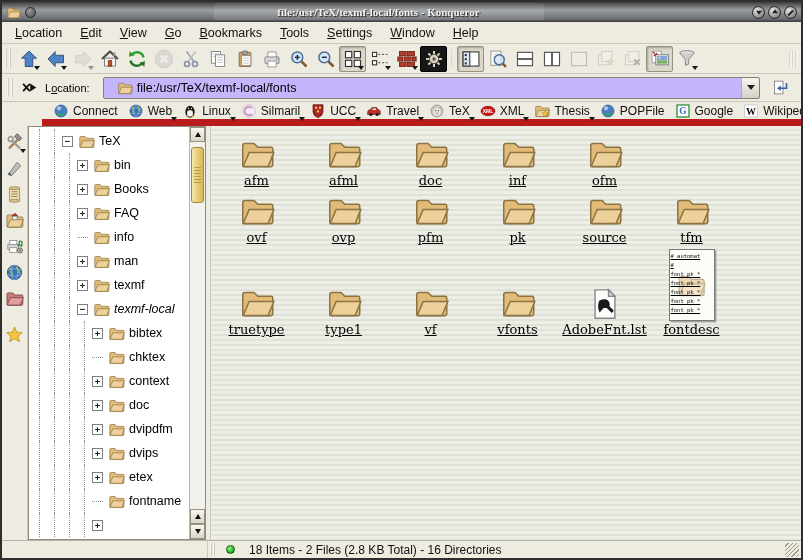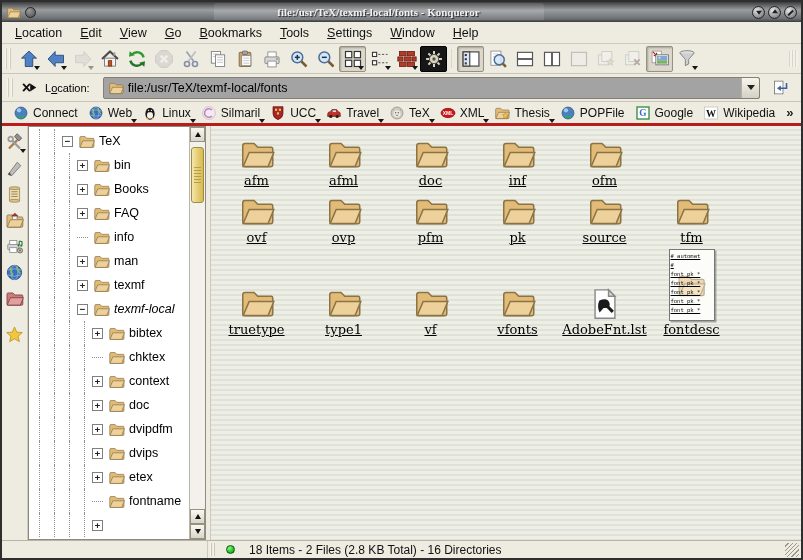--- a/index.html
+++ b/index.html
@@ -23,38 +23,38 @@
   .tb-circle .slash{position:absolute;left:2px;top:5px;width:7px;height:1.6px;background:#1e1e1e;transform:rotate(-45deg);}
   .tb-right{margin-left:auto;display:flex;align-items:center;}
   
   .menubar{height:22px;flex:0 0 22px;display:flex;align-items:center;padding:0 4px;
     border-bottom:1px solid #cdc9be;font-size:12.5px;color:#111;}
   .menu-item{padding:2px 9px;cursor:default;}
   
   .toolrow{display:flex;align-items:center;border-bottom:1px solid #c9c5ba;background:#eeebe1;}
   .main-toolbar{height:30px;flex:0 0 30px;padding:1px 2px;}
   .loc-toolbar{height:28px;flex:0 0 28px;padding:1px 4px;}
-  .book-toolbar{height:24px;flex:0 0 24px;padding:1px 2px;border-bottom:3px solid #b91c1c;}
+  .book-toolbar{height:24px;flex:0 0 24px;padding:1px 2px;border-bottom:7px solid #b91c1c;margin-left:40px;}
   .tb-handle{width:7px;align-self:stretch;margin:3px 3px 3px 1px;border-radius:2px;
     background:repeating-linear-gradient(90deg,#f8f5ee 0 1px,#cfcbc0 1px 2px,#eeebe1 2px 4px);}
   .tb-sep{width:2px;align-self:stretch;margin:4px 4px;background:linear-gradient(90deg,#cfcbc0,#f8f5ee);}
   .tb-btn{width:27px;height:26px;border:1px solid transparent;border-radius:2px;background:transparent;
     display:flex;align-items:center;justify-content:center;position:relative;padding:0;}
   .tb-btn.pressed{background:#dcd8cc;border-color:#97917f;box-shadow:inset 1px 1px 2px rgba(0,0,0,.25);}
   .tb-btn.disabled{opacity:.4;filter:grayscale(80%);}
   .tb-btn.dark{background:#161616;border-color:#000;}
   .tb-btn .dd{position:absolute;right:1px;bottom:1px;border-left:3px solid transparent;
     border-right:3px solid transparent;border-top:4px solid #151515;}
   .icn{display:inline-flex;line-height:0;}
   .tb-clip{width:9px;align-self:stretch;margin:5px 1px 5px auto;border-radius:2px;
     background:repeating-linear-gradient(90deg,#d8d4c8 0 1px,#f4f1ea 1px 3px);}
   
   .loc-label{font-size:11px;margin:0 13px 0 3px;white-space:nowrap;}
-  .loc-combo{flex:1;height:22px;border:1px solid #837f74;border-radius:2px;background:#a3a3a3;
-    display:flex;align-items:center;padding-left:4px;}
+  .loc-combo{flex:1;height:22px;border:1px solid #837f74;border-radius:2px;background:#c4b5fd;
+    display:flex;align-items:center;padding-left:13px;}
   .loc-input{flex:1;border:none;outline:none;font-size:12.5px;font-family:"Liberation Sans",sans-serif;
     padding:0 4px;background:transparent;color:#000;}
   .combo-arrow{width:18px;height:20px;border-left:1px solid #b4b0a4;border-radius:0 2px 2px 0;
     background:linear-gradient(180deg,#f8f5ee,#d4d0c4);display:flex;align-items:center;justify-content:center;}
   .combo-arrow .tri{border-left:4px solid transparent;border-right:4px solid transparent;border-top:5px solid #222;}
   .go-btn{margin:0 4px 0 8px;}
   
   .bk-item{display:flex;align-items:center;height:20px;padding:1px 5px;border-radius:2px;position:relative;font-size:12px;color:#111;}
   .bk-item .lbl{margin-left:4px;white-space:nowrap;}
   .bk-item .dd{position:absolute;right:0;bottom:0;border-left:3px solid transparent;border-right:3px solid transparent;border-top:4px solid #151515;}

